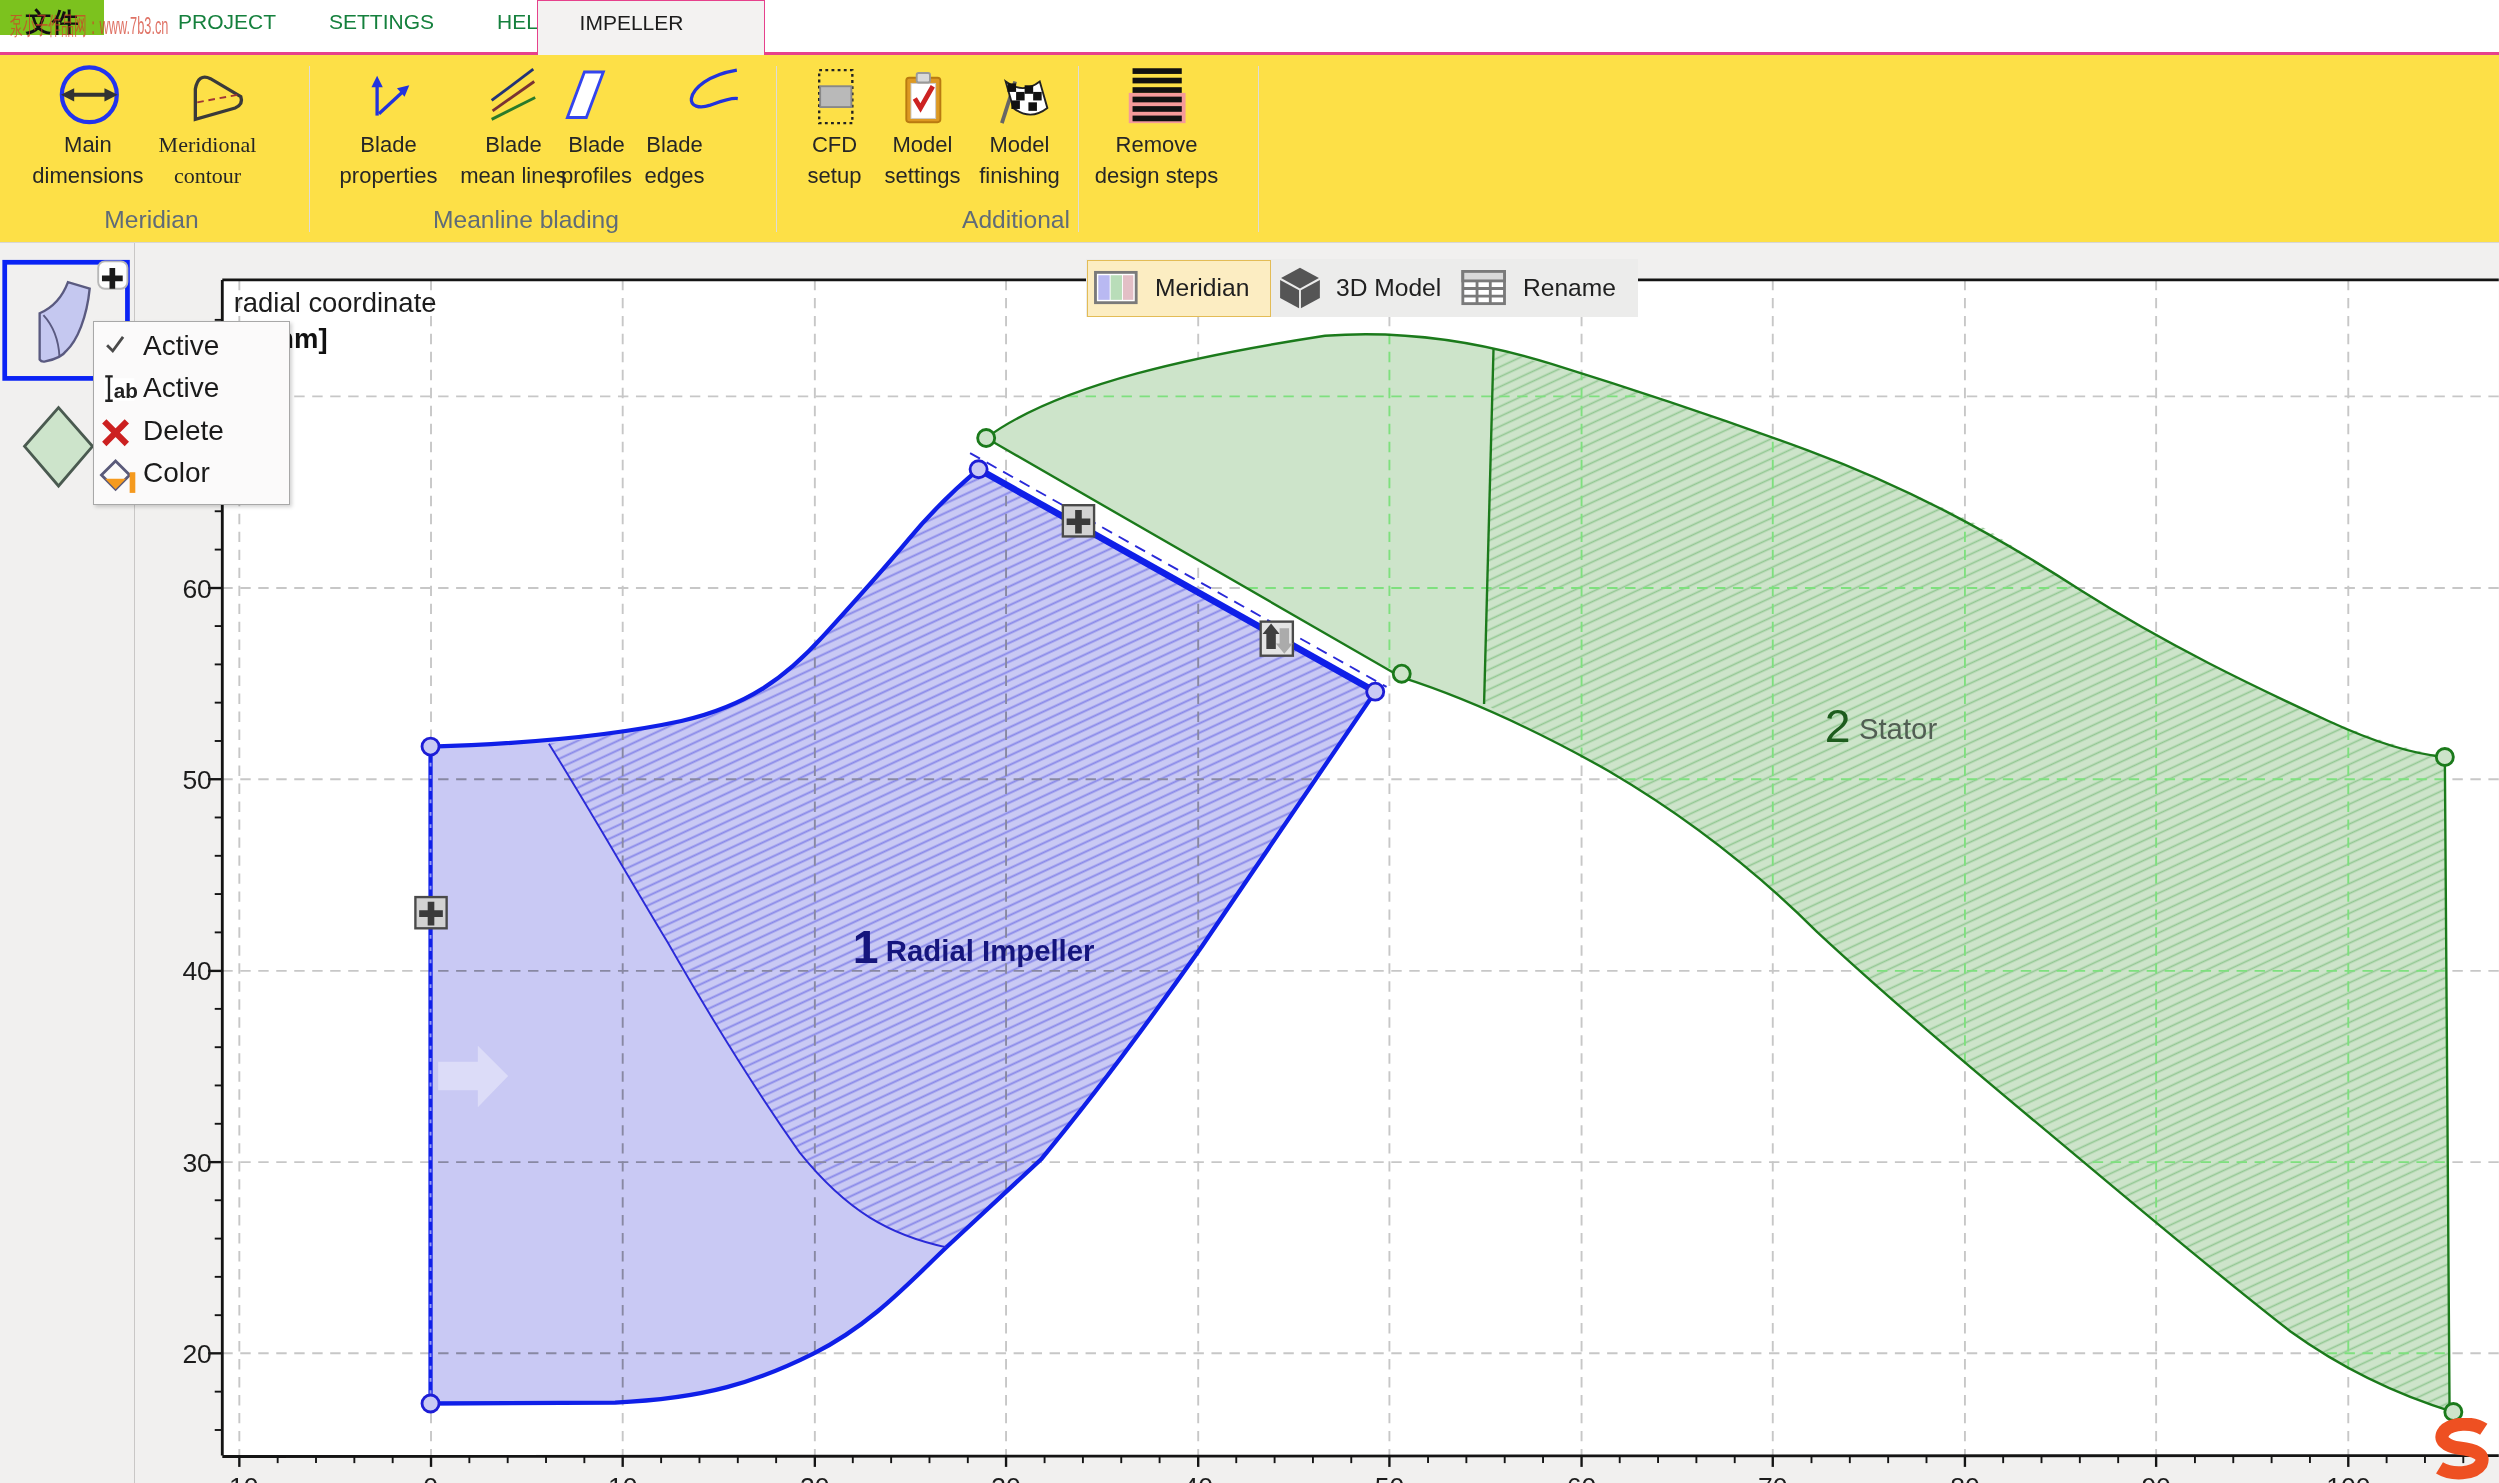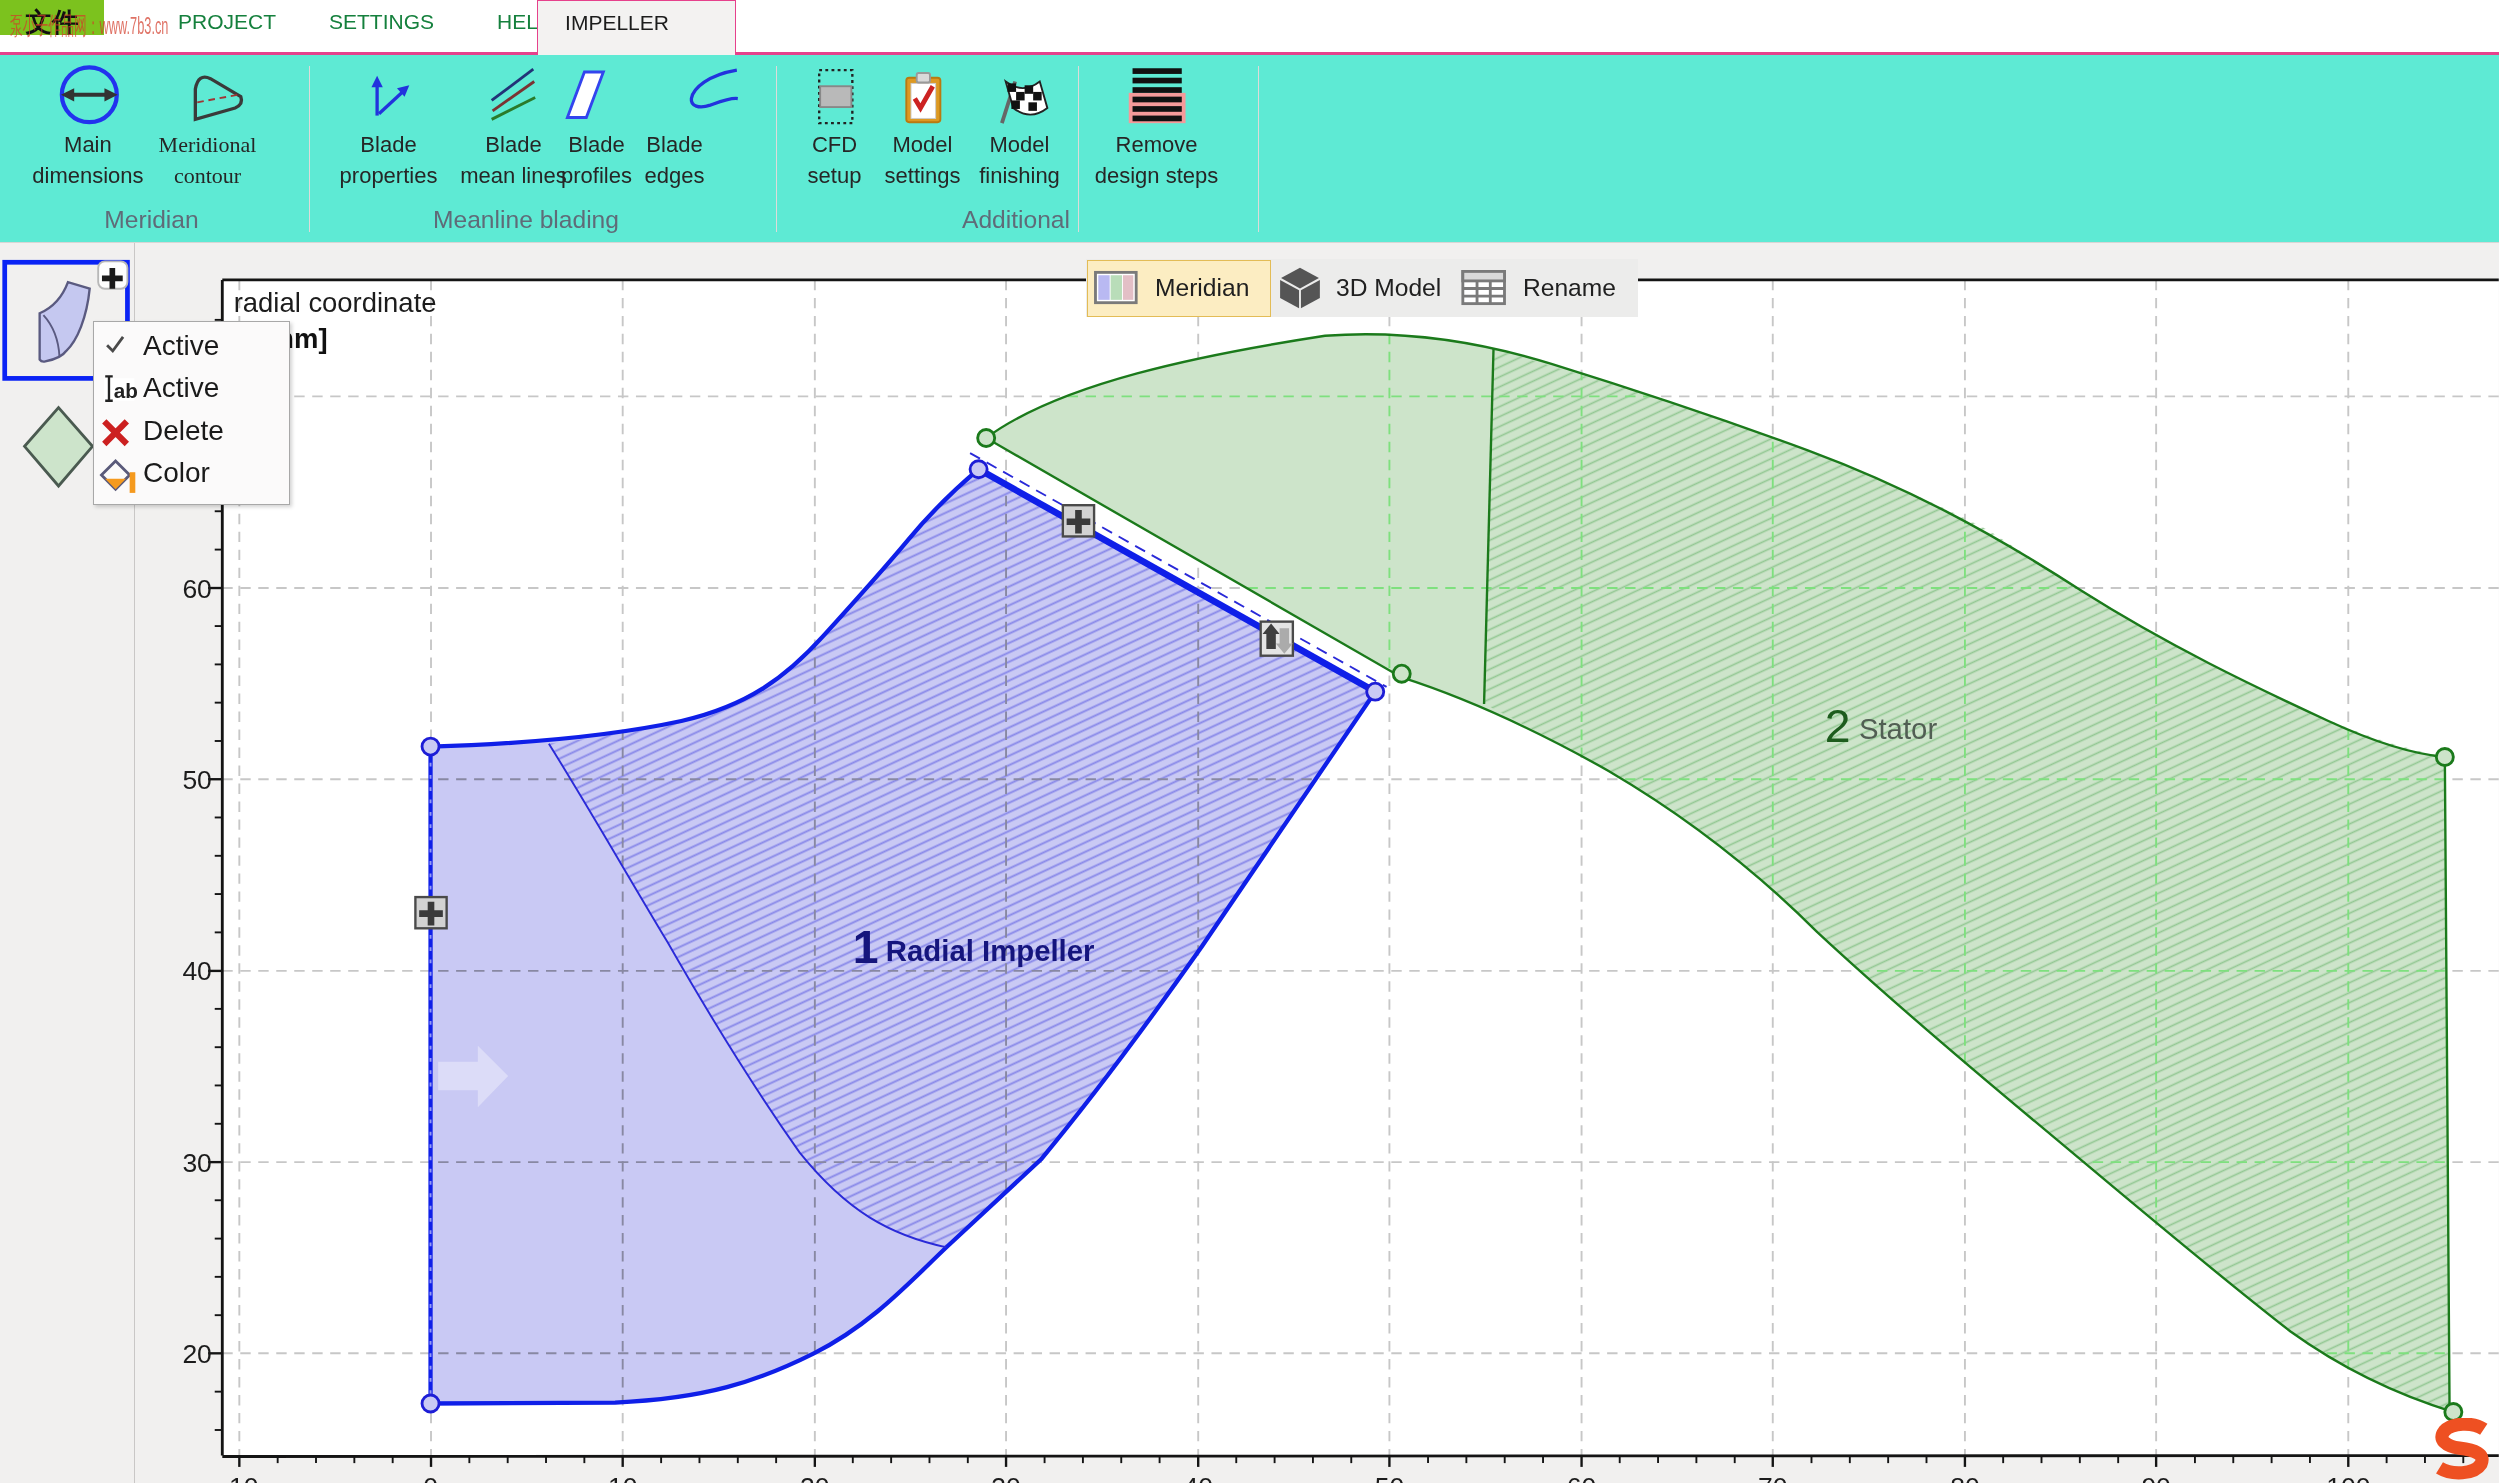--- a/index.html
+++ b/index.html
@@ -4,27 +4,27 @@
 <style>
   * { margin:0; padding:0; box-sizing:border-box; }
   html,body { width:2500px; height:1484px; overflow:hidden; background:#ffffff;
     font-family:"Liberation Sans", sans-serif; }
   .abs { position:absolute; }
   #menubar { position:absolute; left:0; top:0; width:2500px; height:55px; background:#ffffff; }
   #pinkline { position:absolute; left:0; top:52px; width:2500px; height:2.8px; background:#e6418c; }
   #filebtn { position:absolute; left:0; top:0; width:104px; height:35px; background:#7cc21e;
     color:#111; font-size:26.5px; font-weight:bold; text-align:center; line-height:44px; }
   .menuitem { position:absolute; top:0; height:44px; line-height:44px; font-size:21px; color:#15803d;margin-left:45px; }
-  #imptab { position:absolute; left:537px; top:0px; width:199px; height:55px; background:#f3f2f1;
+  #imptab { position:absolute; left:537px; top:0px; width:228px; height:55px; background:#f3f2f1;
     border:1.9px solid #e6418c; border-bottom:none; font-size:21px; color:#1c1c1c;
     text-align:center; line-height:44px; padding-right:39px; z-index:3; }
   #watermark { position:absolute; left:9.5px; top:8.5px; width:568px; font-size:24.6px;
     color:rgba(210,60,42,0.72); z-index:5; white-space:nowrap;
     transform:scaleX(0.52); transform-origin:left top; }
-  #ribbon { position:absolute; left:0; top:55px; width:2500px; height:188px; background:#5eead4;
+  #ribbon { position:absolute; left:0; top:55px; width:2500px; height:188px; background:#fde047;
     border-bottom:0.9px solid #d8d6d5; }
   .rsep { position:absolute; top:11.4px; width:0.9px; height:166px; background:#dddbd9; }
   .rlabel { position:absolute; top:74px; width:189px; text-align:center; font-size:22px;
     color:#262626; line-height:31px; }
   .rgroup { position:absolute; top:151px; width:284px; text-align:center; font-size:24.6px; color:#5f6b78; }
   #sidebar { position:absolute; left:0; top:243px; width:135px; height:1240px; background:#f1f0ef;
     border-right:0.9px solid #c9c7c6; }
   #chartbg { position:absolute; left:135px; top:243px; width:2364px; height:1240px; background:#f1f0ef; }
   #tabbar { position:absolute; left:1086px; top:259px; width:552px; height:58px; background:#ececeb;
     z-index:4; }

